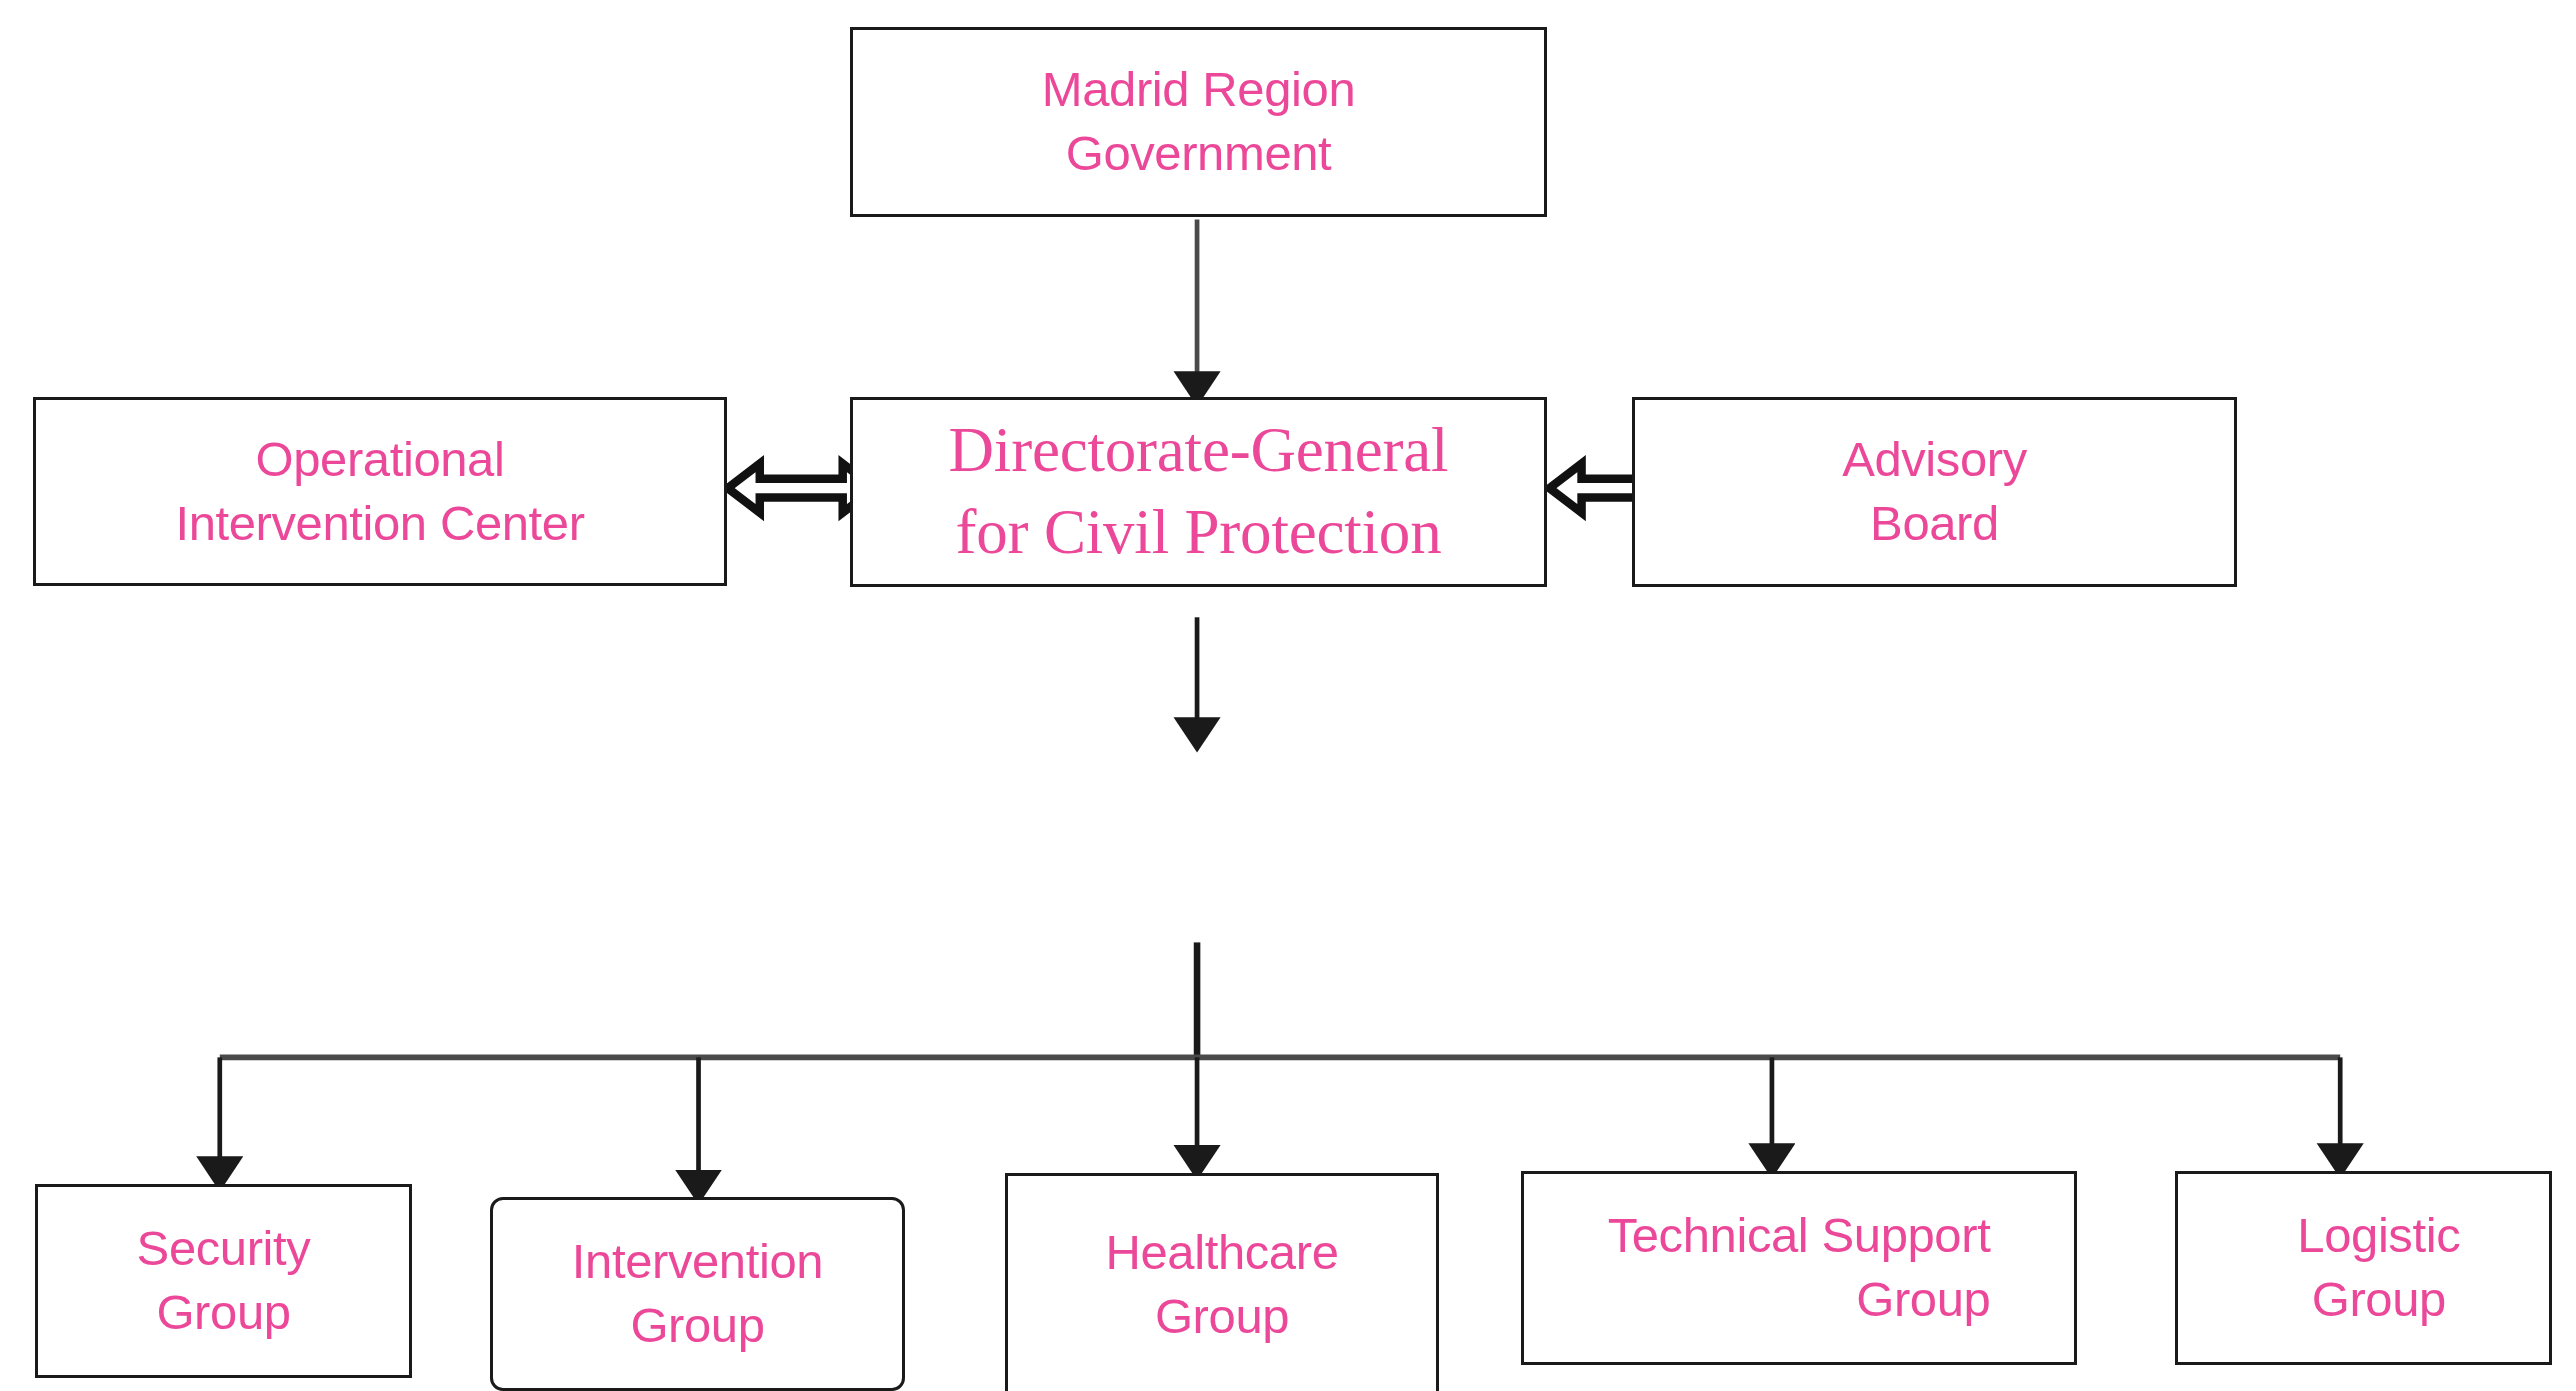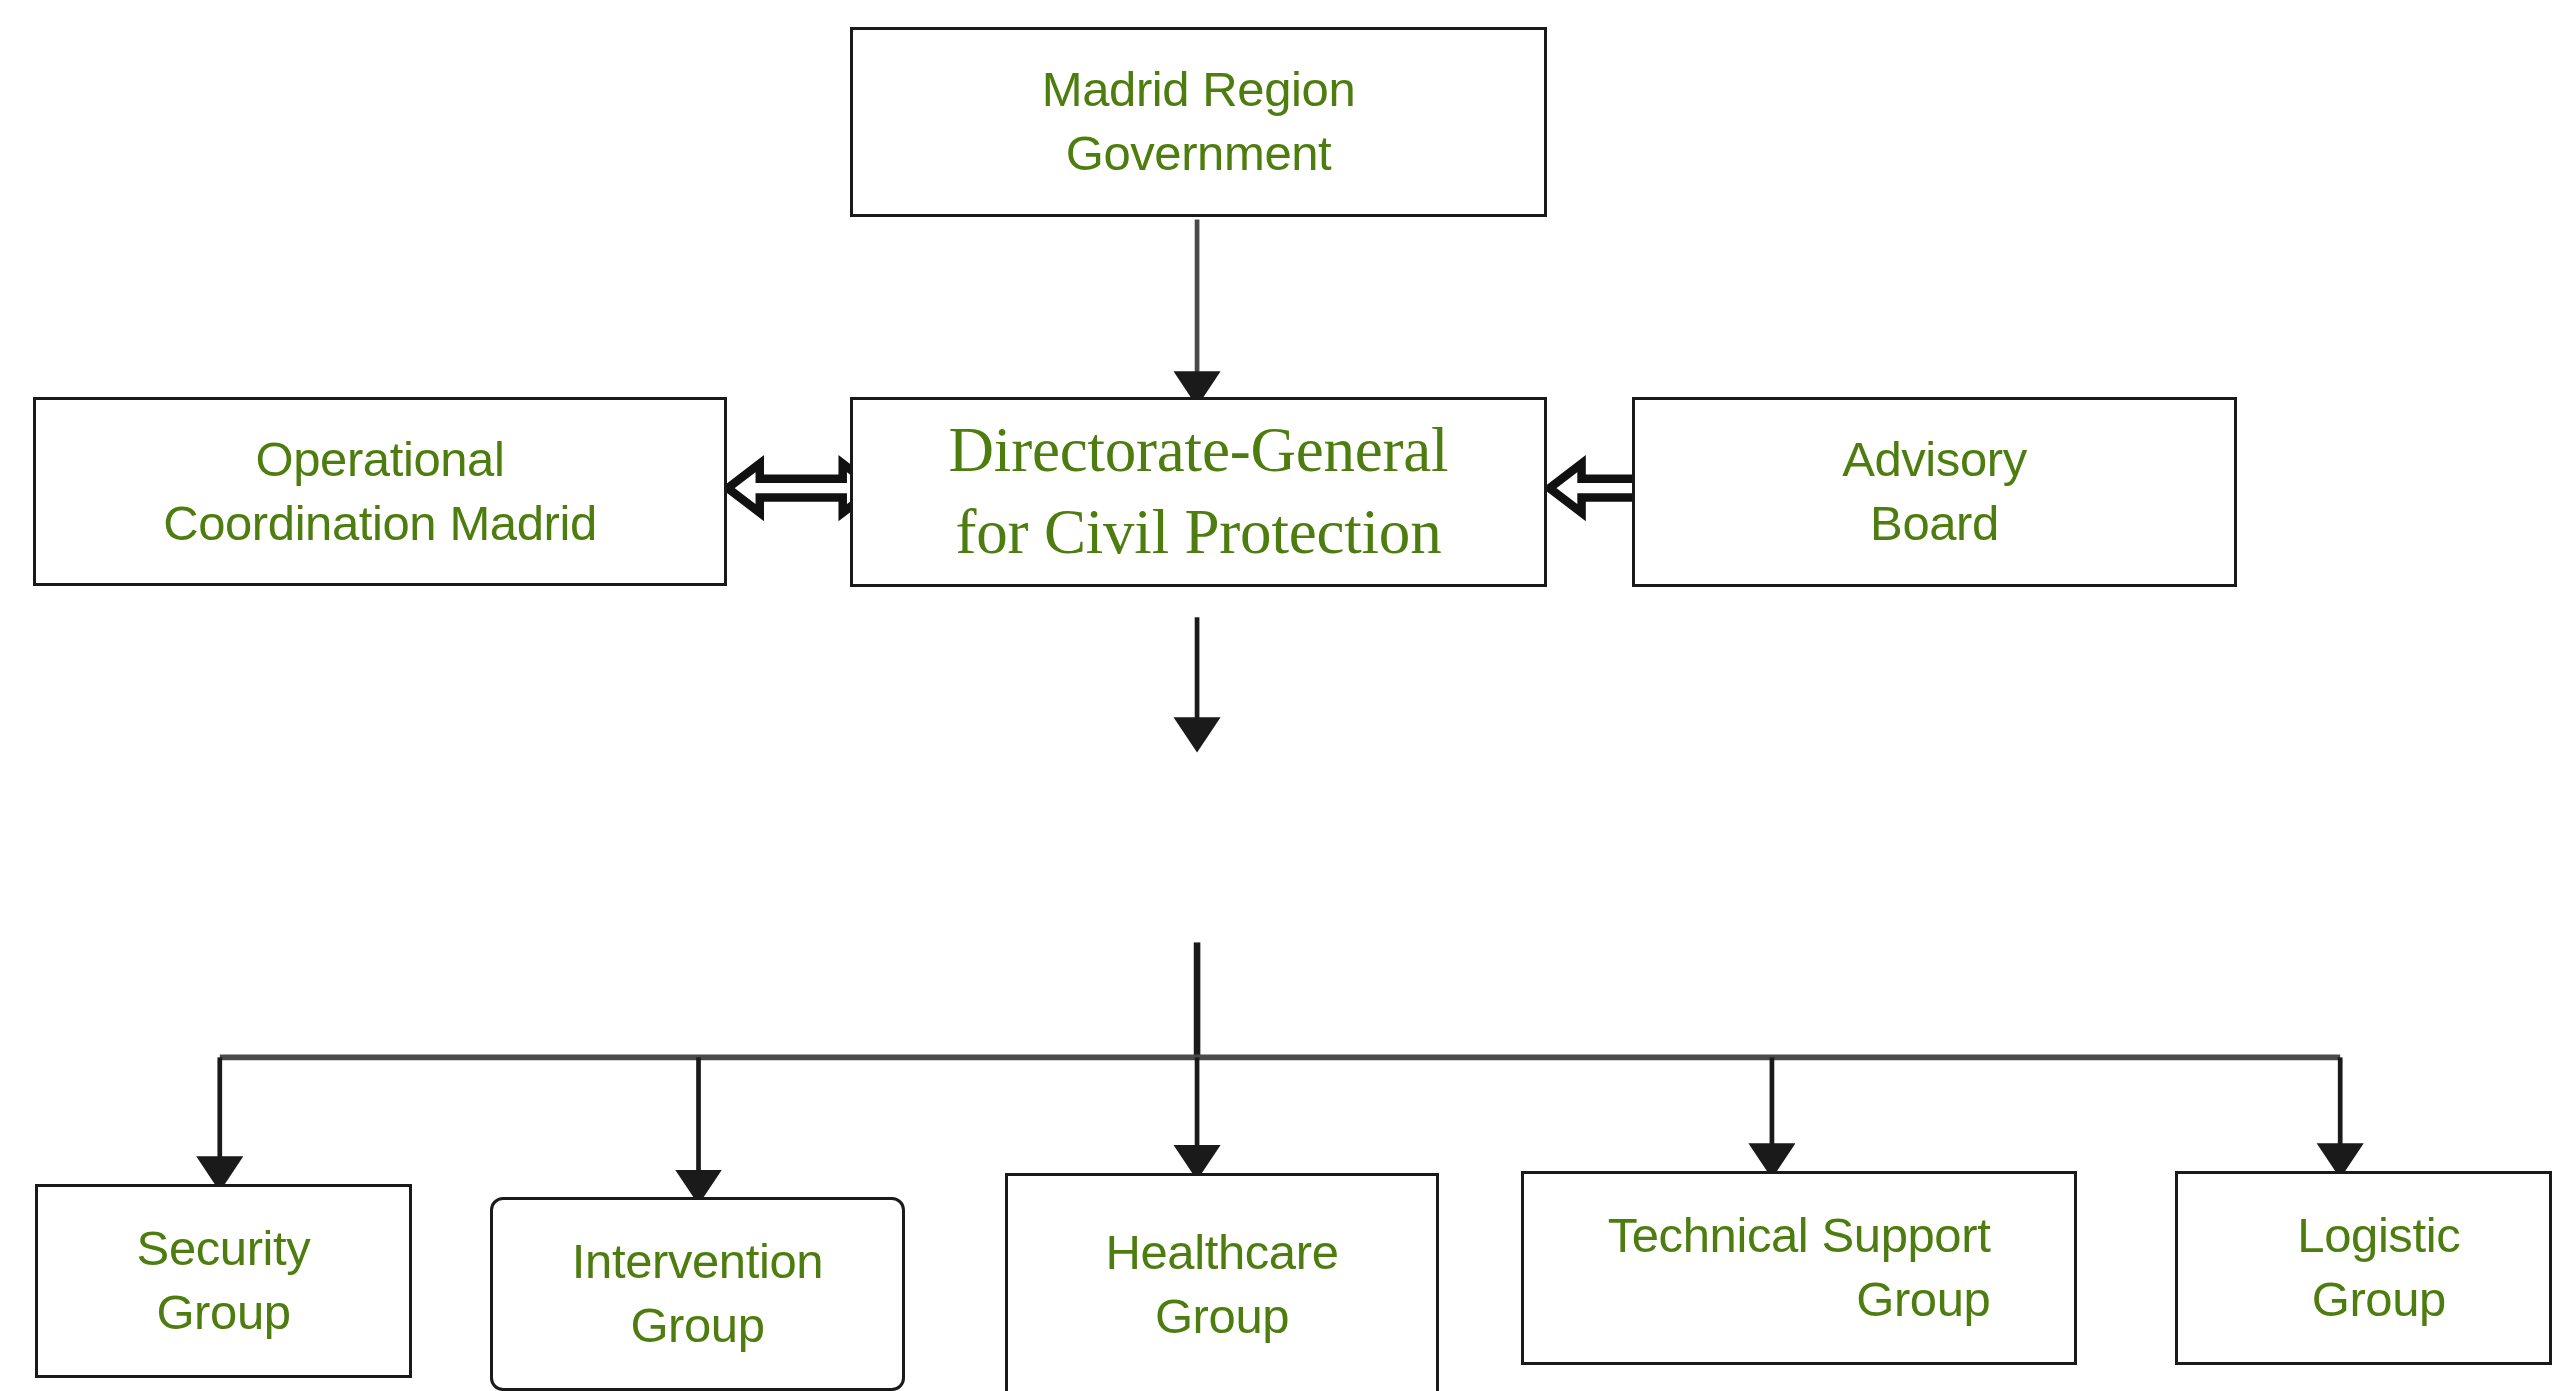--- a/index.html
+++ b/index.html
@@ -17,21 +17,21 @@
   }
   .node {
     position: absolute;
     box-sizing: border-box;
     border: 3.8px solid #1a1a1a;
     background: #ffffff;
     display: flex;
     align-items: center;
     justify-content: center;
     text-align: center;
-    color: #4d7c0f;
+    color: #ec4899;
     line-height: 1.30;
     padding: 3.8px 9.4px;
   }
   .node .label {
     display: block;
     white-space: pre-line;
   }
   .sans { font-family: "Liberation Sans", sans-serif; font-size: 49px; font-weight: 400; letter-spacing: -0.4px; }
   .serif { font-family: "Liberation Serif", serif; font-size: 63px; font-weight: 400; letter-spacing: -0.2px; }
 
@@ -94,21 +94,21 @@
     </g>
   </svg>
 
   <div class="node sans" style="left:850px; top:27px; width:697px; height:190px;">
     <span class="label">Madrid Region
 Government</span>
   </div>
 
   <div class="node sans" style="left:33px; top:397px; width:694px; height:189px;">
     <span class="label">Operational
-Coordination Madrid</span>
+Intervention Center</span>
   </div>
 
   <div class="node serif" style="left:850px; top:397px; width:697px; height:190px;">
     <span class="label">Directorate-General
 for Civil Protection</span>
   </div>
 
   <div class="node sans" style="left:1632px; top:397px; width:605px; height:190px;">
     <span class="label">Advisory
 Board</span>

